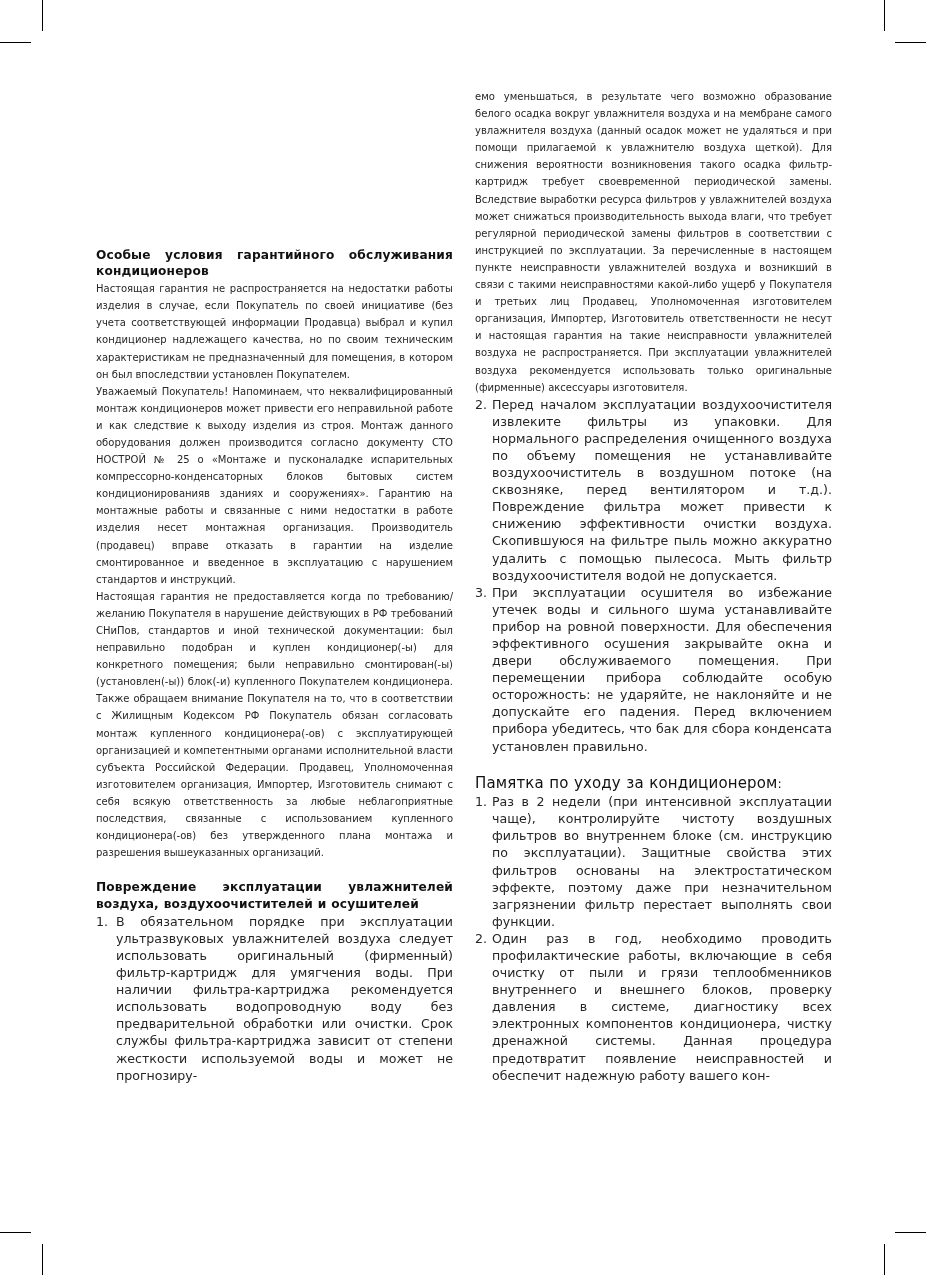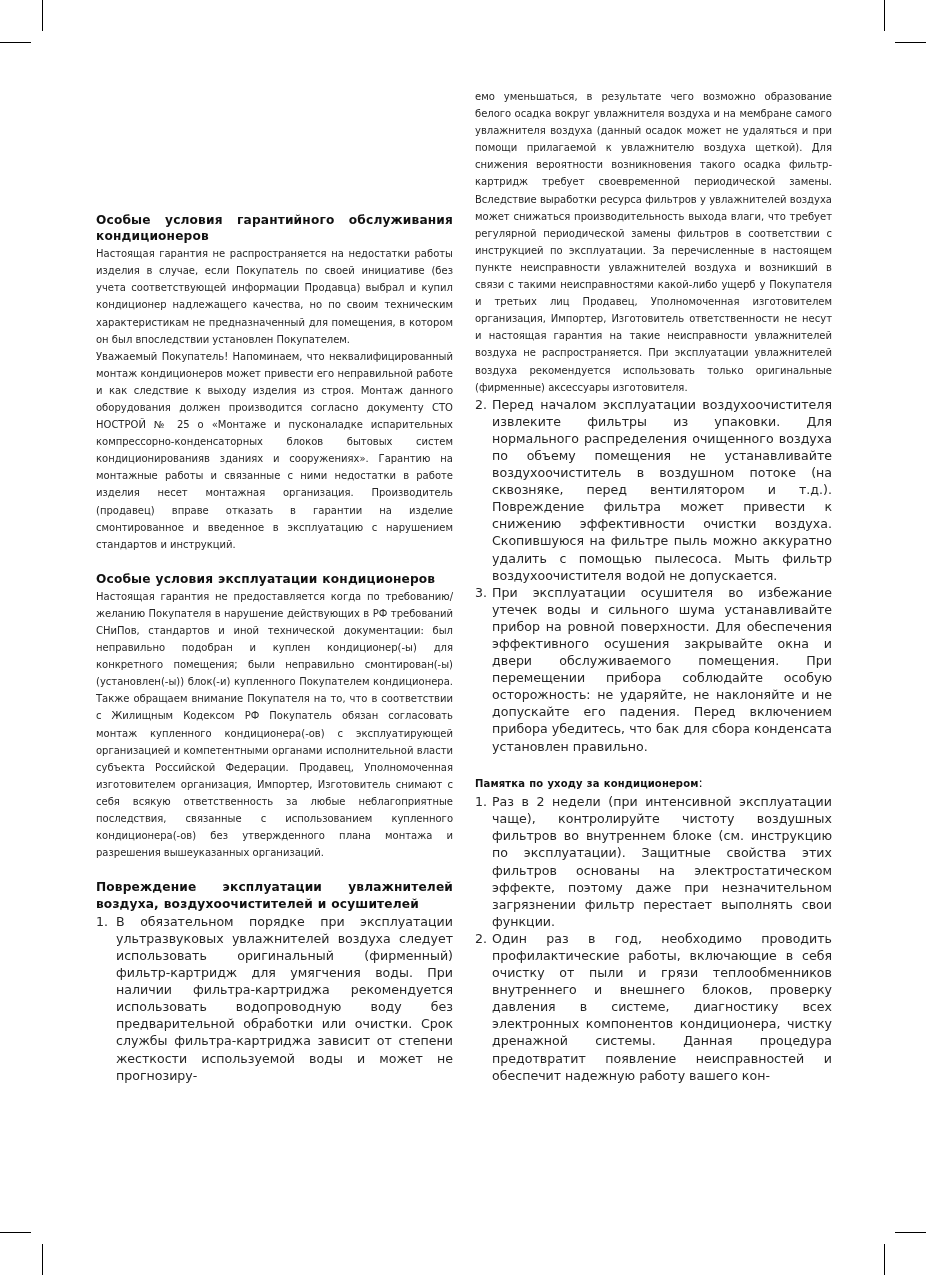--- a/index.html
+++ b/index.html
@@ -107,22 +107,22 @@
     color: #262626;
   }
   ol.numlist.tight > li {
     padding-left: 17px;
   }
   ol.numlist.tight > li .marker {
     width: 15px;
   }
 
   .heading-run {
-    font-weight: bold;
-    font-size: 10px;
+    font-weight: normal;
+    font-size: 15px;
     letter-spacing: 0.15px;
   }
 </style>
 </head>
 <body>
 
 <div class="crop v crop-tl-v"></div>
 <div class="crop h crop-tl-h"></div>
 <div class="crop v crop-tr-v"></div>
 <div class="crop h crop-tr-h"></div>
@@ -135,21 +135,20 @@
   <div class="columns">
 
     <div class="col">
 
       <h2 class="heading">Особые условия гарантийного обслуживания кондиционеров</h2>
 
       <p class="para">Настоящая гарантия не распространяется на недостатки работы изделия в случае, если Покупатель по своей инициативе (без учета соответствующей информации Продавца) выбрал и купил кондиционер надлежащего качества, но по своим техническим характеристикам не предназначенный для помещения, в котором он был впоследствии установлен Покупателем.</p>
 
       <p class="para">Уважаемый Покупатель! Напоминаем, что неквалифицированный монтаж кондиционеров может привести его неправильной работе и как следствие к выходу изделия из строя. Монтаж данного оборудования должен производится согласно документу СТО НОСТРОЙ № 25 о «Монтаже и пусконаладке испарительных компрессорно-конденсаторных блоков бытовых систем кондиционированияв зданиях и сооружениях». Гарантию на монтажные работы и связанные с ними недостатки в работе изделия несет монтажная организация. Производитель (продавец) вправе отказать в гарантии на изделие смонтированное и введенное в эксплуатацию с нарушением стандартов и инструкций.</p>
 
-      <h2 class="heading spaced">Особые условия эксплуатации кондиционеров</h2>
 
       <p class="para">Настоящая гарантия не предоставляется когда по требованию/желанию Покупателя в нарушение действующих в РФ требований СНиПов, стандартов и иной технической документации: был неправильно подобран и куплен кондиционер(-ы) для конкретного помещения; были неправильно смонтирован(-ы) (установлен(-ы)) блок(-и) купленного Покупателем кондиционера. Также обращаем внимание Покупателя на то, что в соответствии с Жилищным Кодексом РФ Покупатель обязан согласовать монтаж купленного кондиционера(-ов) с эксплуатирующей организацией и компетентными органами исполнительной власти субъекта Российской Федерации. Продавец, Уполномоченная изготовителем организация, Импортер, Изготовитель снимают с себя всякую ответственность за любые неблагоприятные последствия, связанные с использованием купленного кондиционера(-ов) без утвержденного плана монтажа и разрешения вышеуказанных организаций.</p>
 
       <h2 class="heading spaced">Повреждение эксплуатации увлажнителей воздуха, воздухоочистителей и осушителей</h2>
 
       <ol class="numlist">
         <li>
           <span class="marker">1.</span>
           <span>В обязательном порядке при эксплуатации ультразвуковых увлажнителей воздуха следует использовать оригинальный (фирменный) фильтр-картридж для умягчения воды. При наличии фильтра-картриджа рекомендуется использовать водопроводную воду без предварительной обработки или очистки. Срок службы фильтра-картриджа зависит от степени жесткости используемой воды и может не прогнозиру-</span>
         </li>

